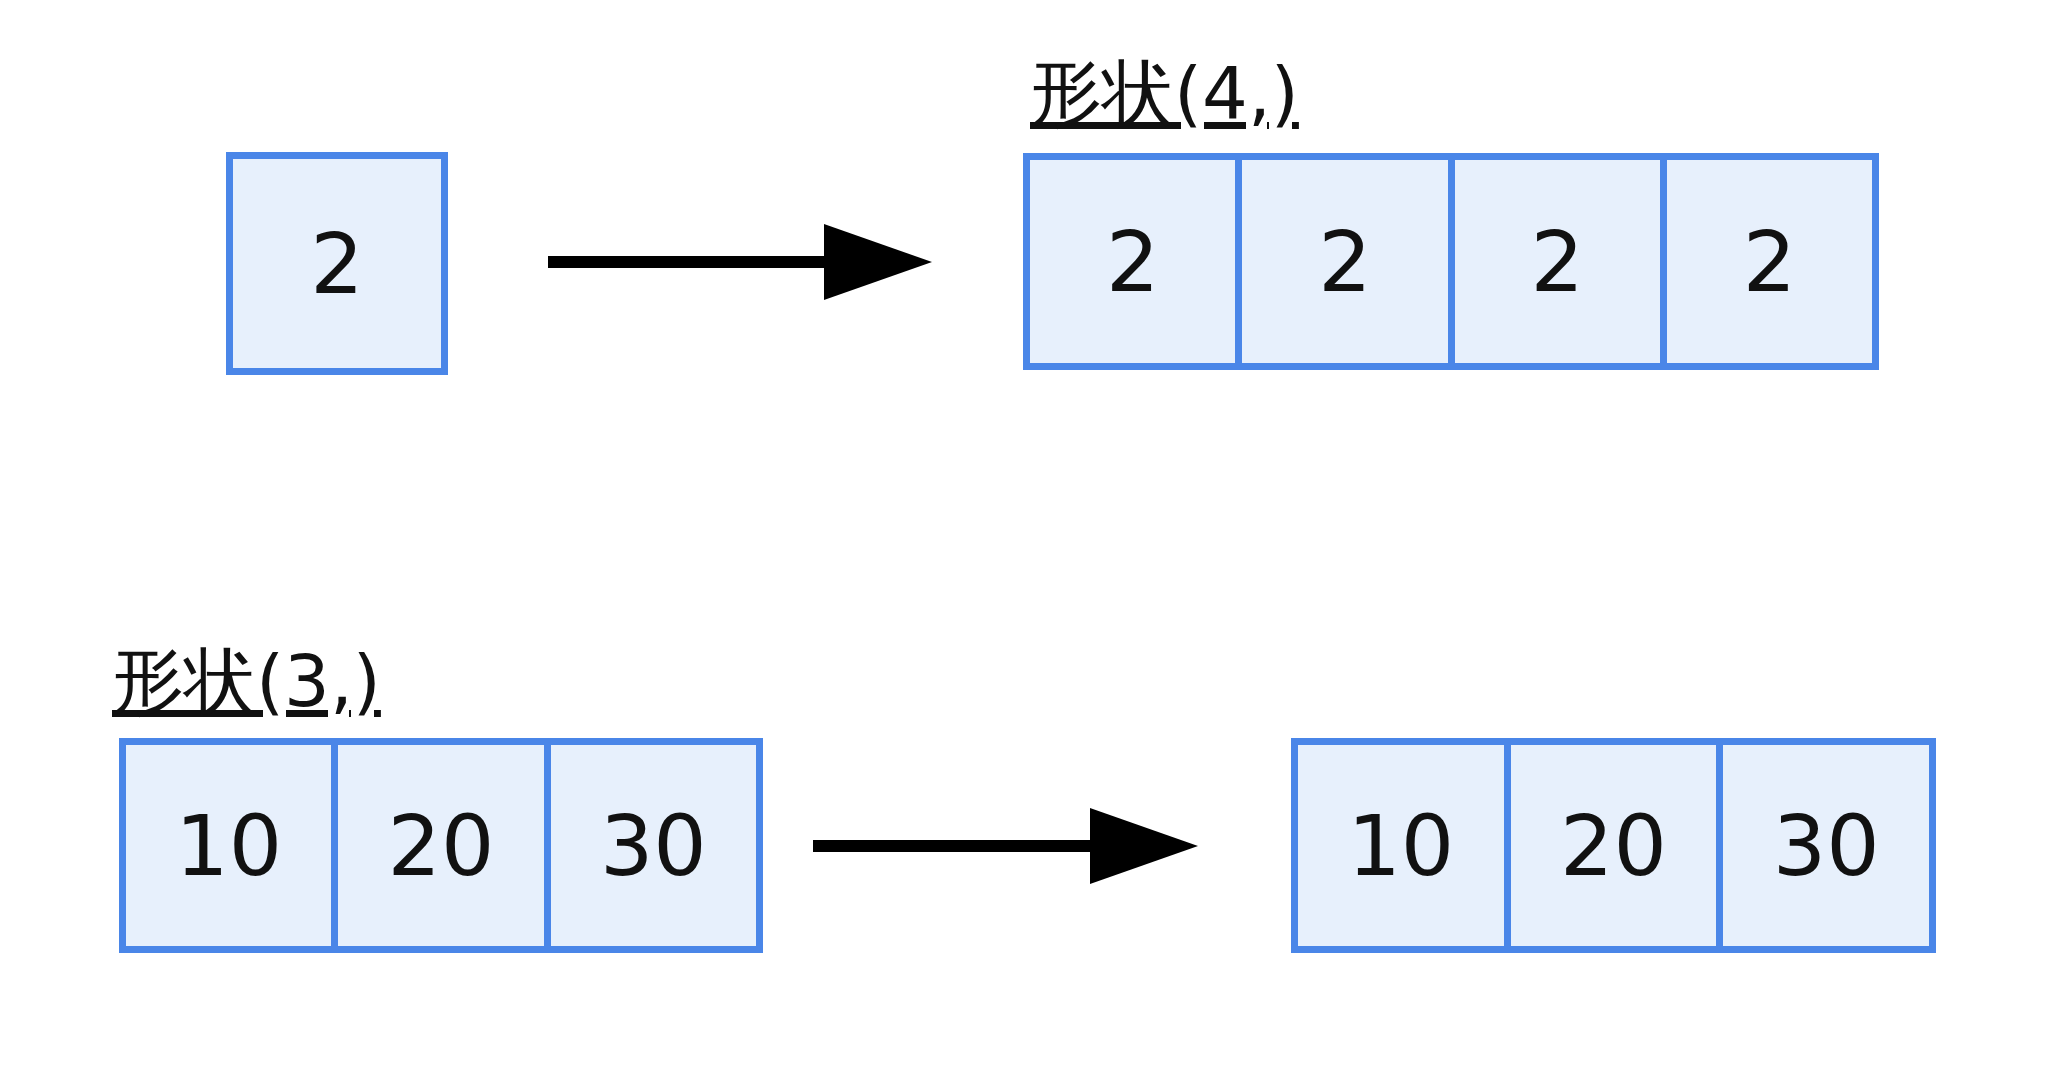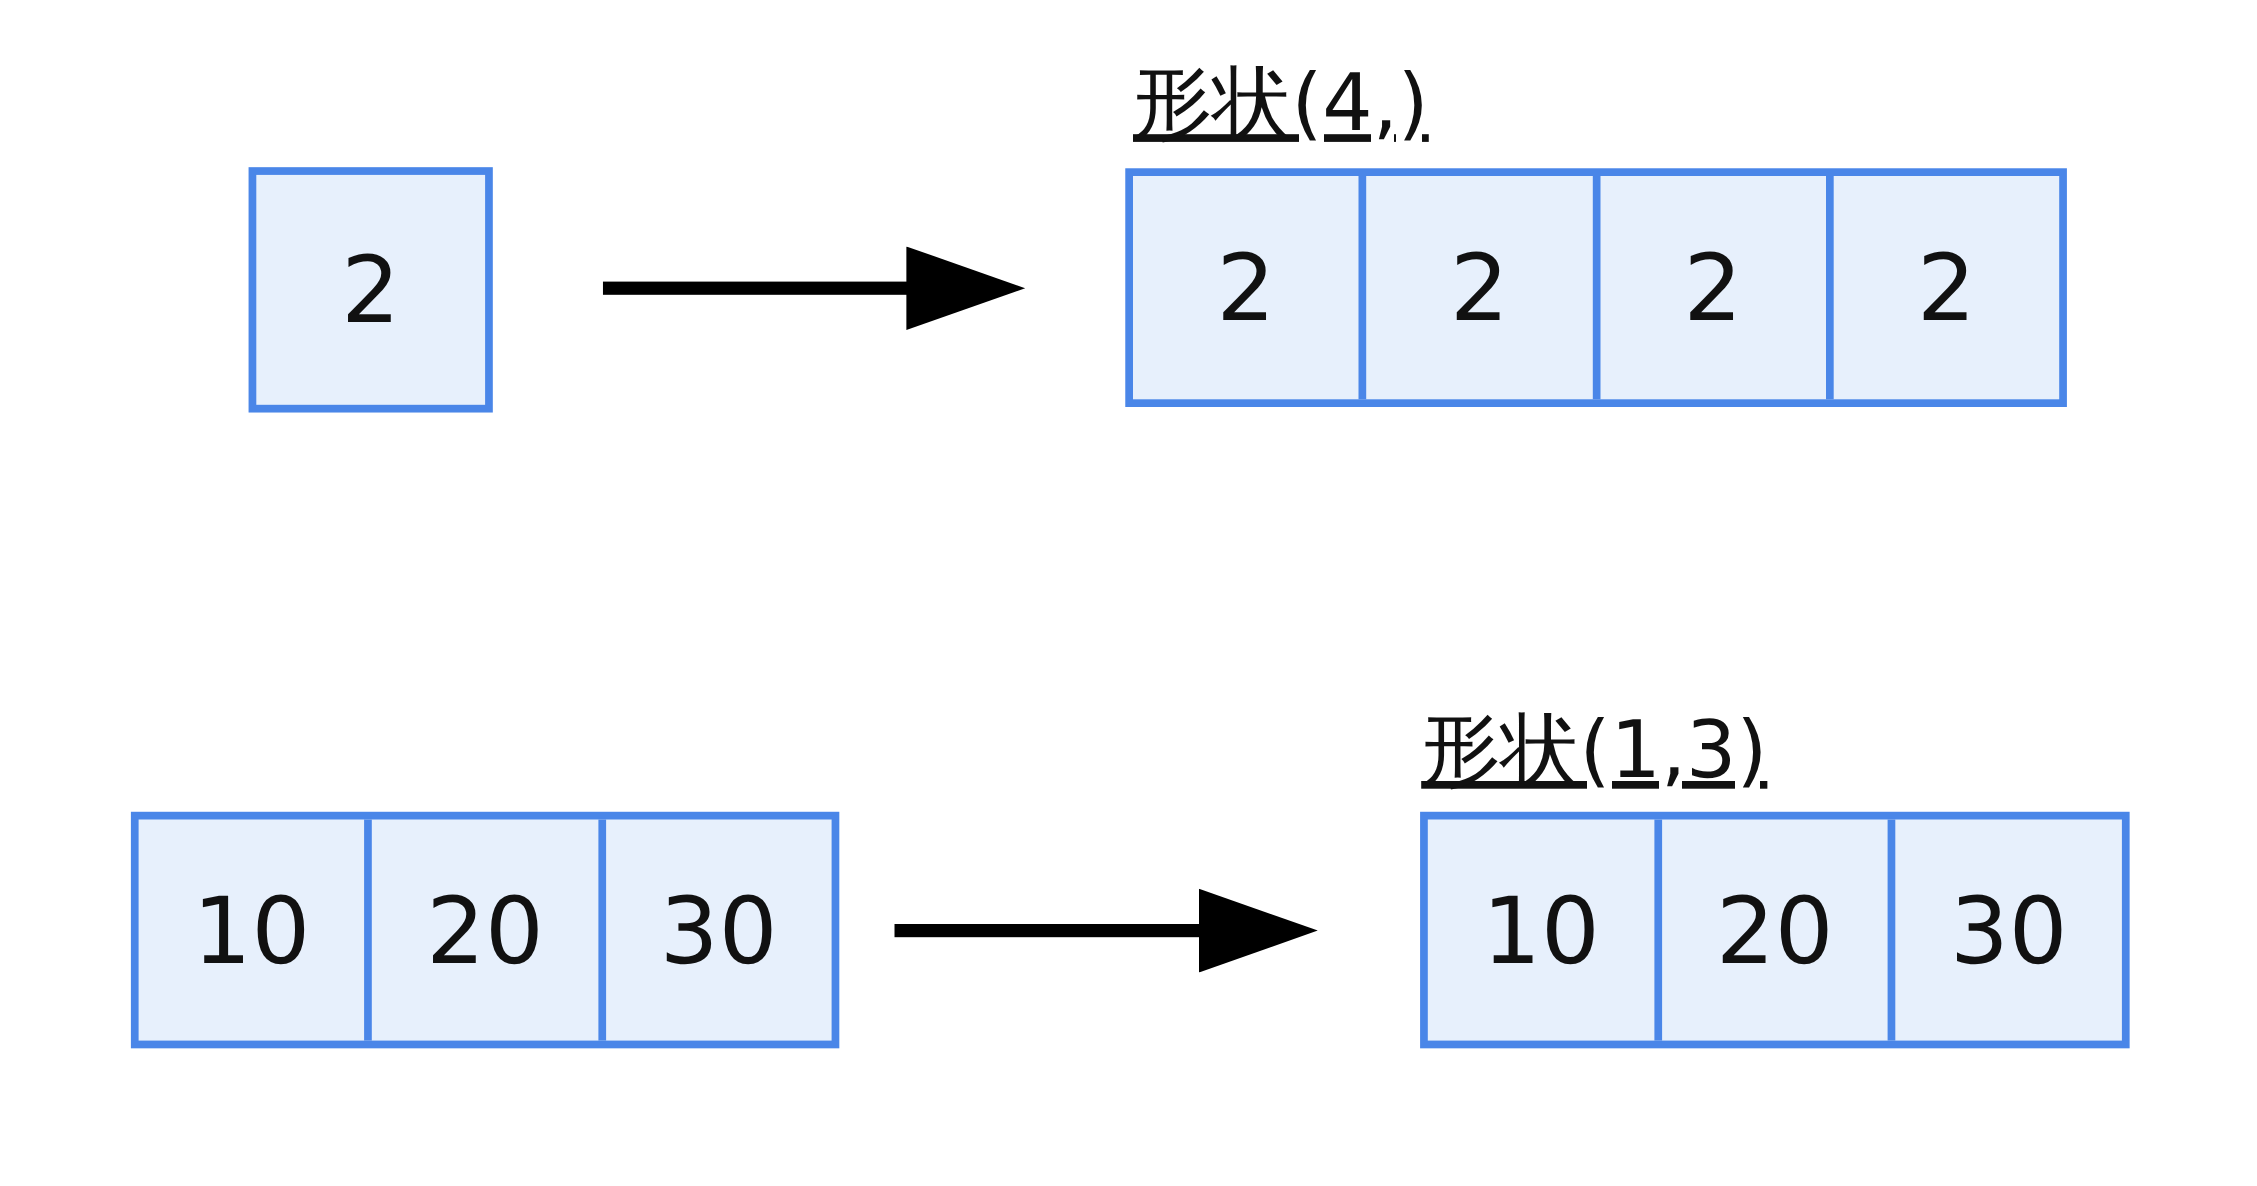--- a/index.html
+++ b/index.html
@@ -67,33 +67,33 @@
 
   <div class="shape-label" style="left:1030px; top:52px;">形状(4,)</div>
 
   <div class="box" style="left:1023px; top:153px; width:856px; height:217px;">
     <div class="cell">2</div>
     <div class="cell">2</div>
     <div class="cell">2</div>
     <div class="cell">2</div>
   </div>
 
+  <div class="shape-label" style="left:112px; top:640px;">形状(3,)</div>
 
   <div class="box" style="left:119px; top:738px; width:644px; height:215px;">
     <div class="cell">10</div>
     <div class="cell">20</div>
     <div class="cell">30</div>
   </div>
 
   <svg class="arrow" style="left:813px; top:808px;" width="385" height="76" viewBox="0 0 385 76" xmlns="http://www.w3.org/2000/svg" aria-hidden="true">
     <rect x="0" y="32" width="285" height="12" fill="currentColor"></rect>
     <polygon points="277,0 385,38 277,76" fill="currentColor"></polygon>
   </svg>
 
-  <div class="shape-label" style="left:1292px; top:640px;">形状(1,3)</div>
 
   <div class="box" style="left:1291px; top:738px; width:645px; height:215px;">
     <div class="cell">10</div>
     <div class="cell">20</div>
     <div class="cell">30</div>
   </div>
 
 </div>
 
 </body></html>

